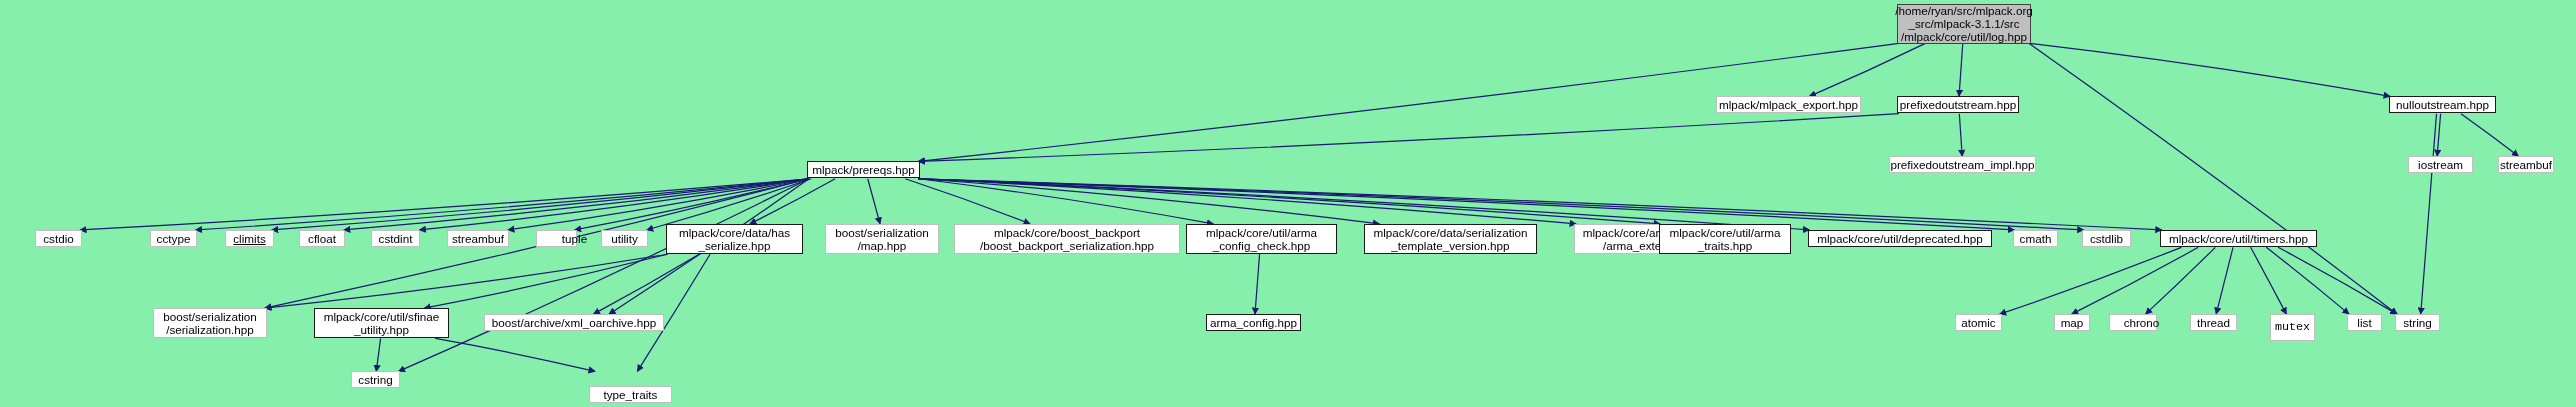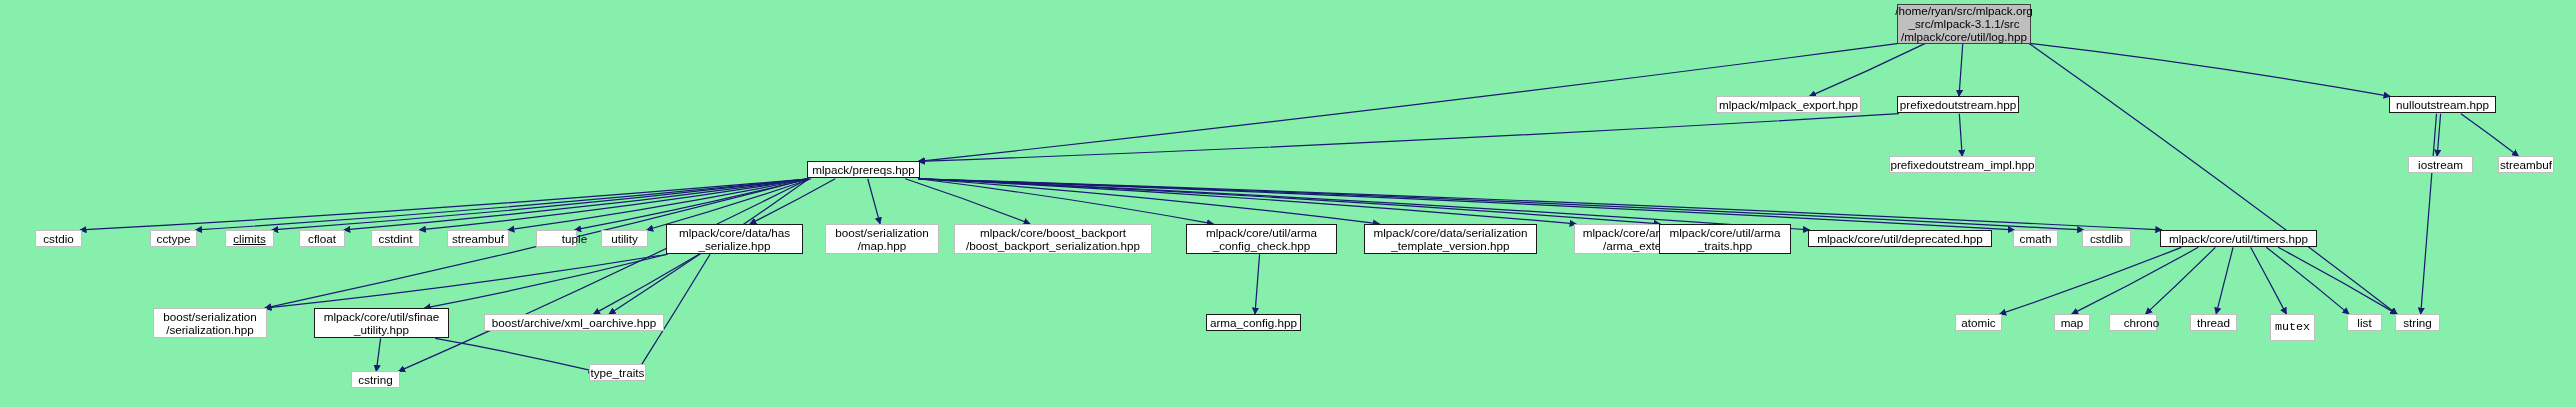--- a/index.html
+++ b/index.html
@@ -106,37 +106,37 @@
       <div class="node" style="left: 35px; top: 230px; width: 47px; height: 17.4px;"><span>cstdio</span></div>
       <div class="node" style="left: 150px; top: 230px; width: 47px; height: 17.4px;"><span>cctype</span></div>
       <div class="node" style="left: 225px; top: 230px; width: 49px; height: 17.4px; text-decoration: underline;"><span>climits</span></div>
       <div class="node" style="left: 299px; top: 230px; width: 46px; height: 17.4px;"><span>cfloat</span></div>
       <div class="node" style="left: 371px; top: 230px; width: 49px; height: 17.4px;"><span>cstdint</span></div>
       <div class="node" style="left: 447px; top: 230px; width: 62px; height: 17.4px;"><span>streambuf</span></div>
       <div class="node" style="left: 536px; top: 230px; width: 41px; height: 17.4px; padding-left: 36px;"><span>tuple</span></div>
       <div class="node" style="left: 601px; top: 230px; width: 47px; height: 17.4px;"><span>utility</span></div>
       <div class="node strong" style="left: 666px; top: 224px; width: 137px; height: 30px;"><span>mlpack/core/data/has</span><span>_serialize.hpp</span></div>
       <div class="node" style="left: 825px; top: 224px; width: 114px; height: 30px;"><span>boost/serialization</span><span>/map.hpp</span></div>
-      <div class="node" style="left: 954px; top: 224px; width: 198px; height: 30px;"><span>mlpack/core/boost_backport</span><span>/boost_backport_serialization.hpp</span></div>
+      <div class="node" style="left: 954px; top: 224px; width: 226px; height: 30px;"><span>mlpack/core/boost_backport</span><span>/boost_backport_serialization.hpp</span></div>
       <div class="node strong" style="left: 1186px; top: 224px; width: 151px; height: 30px;"><span>mlpack/core/util/arma</span><span>_config_check.hpp</span></div>
       <div class="node strong" style="left: 1364px; top: 224px; width: 173px; height: 30px;"><span>mlpack/core/data/serialization</span><span>_template_version.hpp</span></div>
       <div class="node" style="left: 1574px; top: 224px; width: 152px; height: 30px;"><span>mlpack/core/arma_extend</span><span>/arma_extend.hpp</span></div>
       <div class="node strong" style="left: 1659px; top: 224px; width: 132px; height: 30px;"><span>mlpack/core/util/arma</span><span>_traits.hpp</span></div>
       <div class="node strong" style="left: 1808px; top: 230px; width: 184px; height: 17.4px;"><span>mlpack/core/util/deprecated.hpp</span></div>
       <div class="node" style="left: 2013px; top: 230px; width: 45px; height: 17.4px;"><span>cmath</span></div>
       <div class="node" style="left: 2082px; top: 230px; width: 49px; height: 17.4px;"><span>cstdlib</span></div>
       <div class="node strong" style="left: 2160px; top: 230px; width: 157px; height: 17.4px;"><span>mlpack/core/util/timers.hpp</span></div>
       <div class="node" style="left: 153px; top: 308px; width: 114px; height: 30px;"><span>boost/serialization</span><span>/serialization.hpp</span></div>
       <div class="node strong" style="left: 314px; top: 308px; width: 135px; height: 30px;"><span>mlpack/core/util/sfinae</span><span>_utility.hpp</span></div>
       <div class="node" style="left: 484px; top: 314px; width: 180px; height: 17.4px;"><span>boost/archive/xml_oarchive.hpp</span></div>
       <div class="node strong" style="left: 1206px; top: 314px; width: 95px; height: 17.4px;"><span>arma_config.hpp</span></div>
       <div class="node" style="left: 1955px; top: 314px; width: 47px; height: 17.4px;"><span>atomic</span></div>
       <div class="node" style="left: 2037px; top: 314px; width: 36px; height: 17.4px; margin-left: 17px;"><span>map</span></div>
       <div class="node" style="left: 2109px; top: 314px; width: 48px; height: 17.4px; padding-left: 17px;"><span>chrono</span></div>
       <div class="node" style="left: 2190px; top: 314px; width: 47px; height: 17.4px;"><span>thread</span></div>
       <div class="node" style="left: 2270px; top: 314px; width: 45px; height: 27px; font-family: Liberation Mono, monospace;"><span>mutex</span></div>
       <div class="node" style="left: 2347px; top: 314px; width: 35px; height: 17.4px;"><span>list</span></div>
       <div class="node" style="left: 2395px; top: 314px; width: 45px; height: 17.4px;"><span>string</span></div>
       <div class="node" style="left: 351px; top: 371px; width: 49px; height: 17.4px;"><span>cstring</span></div>
-      <div class="node" style="left: 589px; top: 364px; width: 57px; height: 17.4px;"><span>type_traits</span></div>
+      <div class="node" style="left: 589px; top: 386px; width: 83px; height: 17.4px;"><span>type_traits</span></div>
     </div>
 </div>
 
 
 </body></html>

